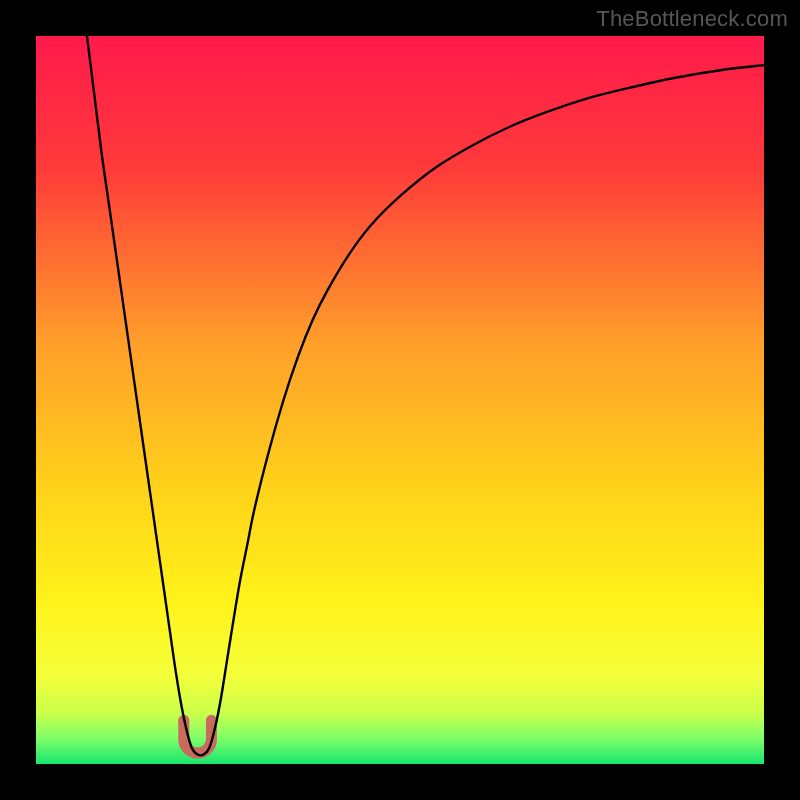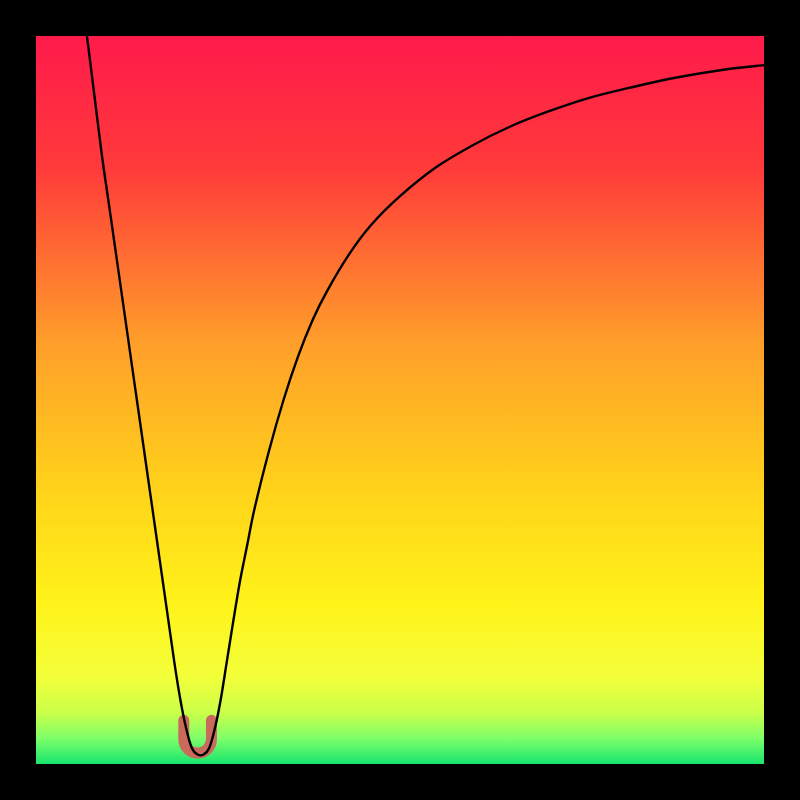--- a/index.html
+++ b/index.html
@@ -34,20 +34,21 @@
     font-weight: 500;
     color: #575757;
     letter-spacing: 0.2px;
   }
   svg { display: block; }
 </style>
 </head>
 <body>
 
 <div class="frame">
+  <div class="watermark">TheBottleneck.com</div>
   <div class="plot">
     <svg id="chart-svg" width="728" height="728" viewBox="0 0 728 728" preserveAspectRatio="none">
       <defs>
         <linearGradient id="bg-grad" x1="0" y1="0" x2="0" y2="1">
             <stop offset="0.00%" stop-color="#ff1a4b"></stop>
             <stop offset="18.00%" stop-color="#ff3a3a"></stop>
             <stop offset="42.00%" stop-color="#ff9e2a"></stop>
             <stop offset="62.00%" stop-color="#ffd21a"></stop>
             <stop offset="78.00%" stop-color="#fff31a"></stop>
             <stop offset="88.00%" stop-color="#f3ff3a"></stop>

